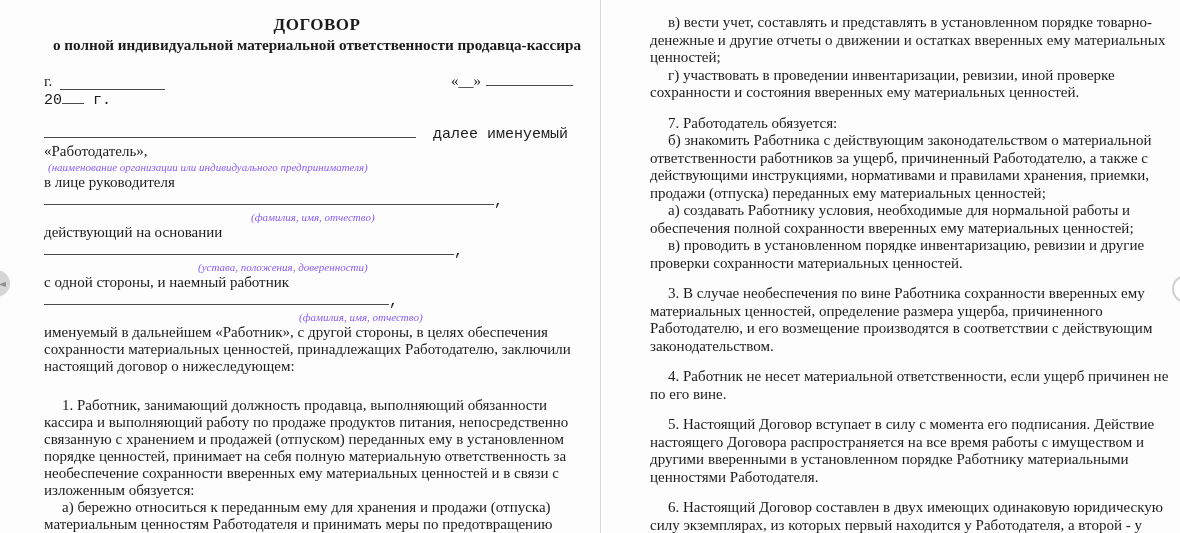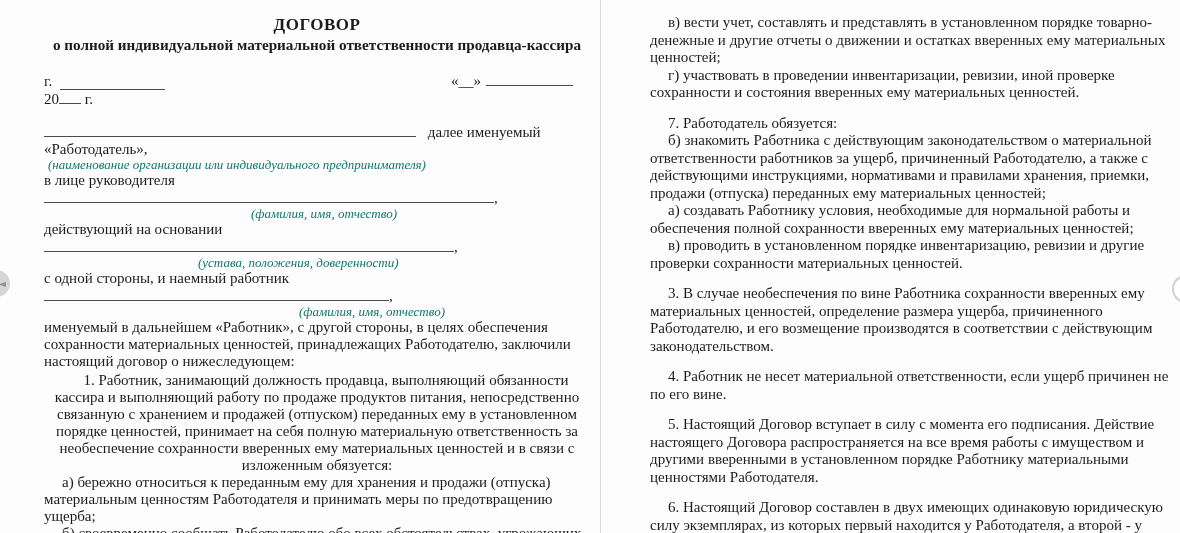--- a/index.html
+++ b/index.html
@@ -11,31 +11,31 @@
   .viewer{position:relative;width:1180px;height:533px;overflow:hidden;background:#fdfdfd;}
   .divider{position:absolute;left:600px;top:0;width:1px;height:533px;background:#d8d8d8;}
 
   .page{position:absolute;top:0;box-sizing:border-box;}
   .page1{left:16px;width:600px;height:533px;padding:16px 26px 0 28px;line-height:17px;}
   .page2{left:635px;width:579px;height:446px;padding:14px 34px 0 15px;line-height:17.5px;}
 
   .title{font-weight:bold;font-size:17px;text-align:center;letter-spacing:.5px;}
   .subtitle{font-weight:bold;font-size:15.2px;text-align:center;margin-top:3px;}
 
-  .row{white-space:nowrap;}
+  .row{white-space:nowrap;font-family:Liberation Mono, monospace;}
   .flexrow{display:flex;align-items:flex-end;}
   .rule{display:inline-block;height:13px;border-bottom:1px solid #4a4a4a;vertical-align:baseline;}
   .city-row{margin-top:19px;}
   .day-group{margin-left:auto;margin-right:17px;font-family:Liberation Serif, serif;}
   .dalee-row{margin-top:15px;}
 
-  .hint{font-style:italic;font-size:13px;line-height:14px;color:#0f766e;}
+  .hint{font-style:italic;font-size:11px;line-height:14px;color:#8b5cf6;}
   .p{margin:0;}
   .indent{text-indent:18px;}
-  .mt9{margin-top:2px;text-align:center;}
+  .mt9{margin-top:22px;}
   .gap{margin-top:13px;}
 
   .nav-btn{position:absolute;box-sizing:border-box;}
   .nav-prev{left:-17px;top:270px;width:27px;height:27px;border-radius:50%;background:#d6d6d6;
     display:flex;align-items:center;justify-content:flex-end;padding-right:4px;
     color:#909090;font-size:10px;font-family:"DejaVu Sans",sans-serif;cursor:pointer;}
   .nav-next{left:1172px;top:275px;width:28px;height:28px;border-radius:50%;background:#ffffff;
     border:2px solid #cfcfcf;cursor:pointer;}
 </style>
 </head>

